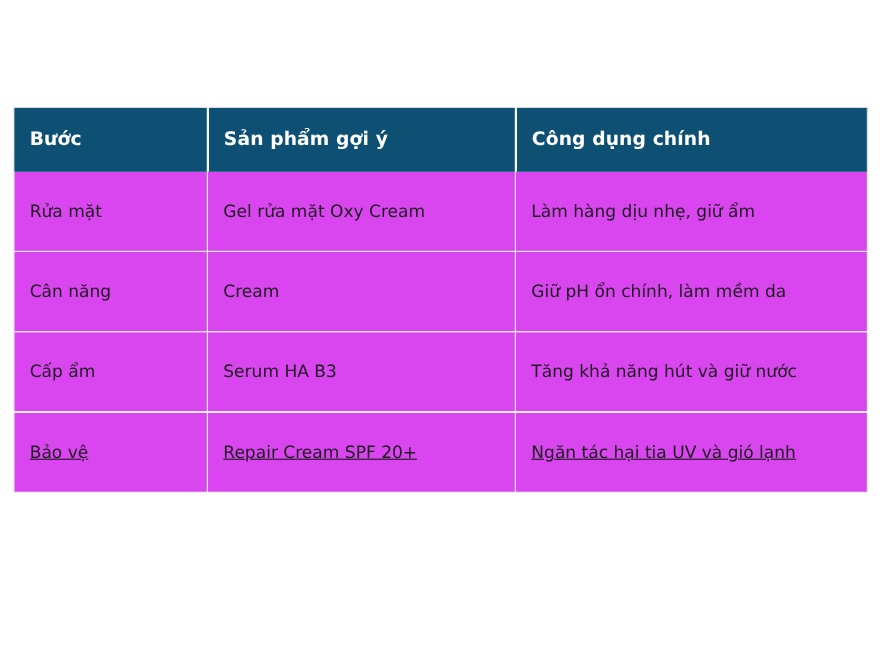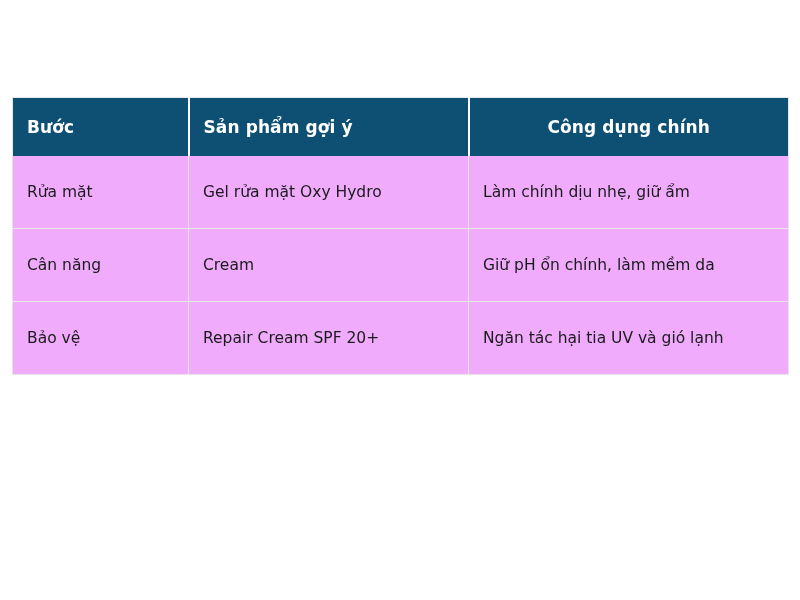--- a/index.html
+++ b/index.html
@@ -55,43 +55,43 @@
     letter-spacing: 0.1px;
     padding: 17px 14px 17px 14px;
     height: 58px;
     box-sizing: border-box;
     border-right: 2px solid #ffffff;
     vertical-align: middle;
     white-space: nowrap;
   }
   thead th:last-child {
     border-right: none;
-    text-align: center;
   }
 
   tbody td {
     font-size: 15.5px;
     color: #1b1b1b;
     text-align: left;
     vertical-align: middle;
     padding: 0 14px;
     height: 73px;
     box-sizing: border-box;
     border-right: 1px solid #e8e8e8;
     border-bottom: 1px solid #e8e8e8;
-    background: #f0abfc;
+    background: #d946ef;
     white-space: nowrap;
     overflow: hidden;
     text-overflow: ellipsis;
   }
   tbody td:last-child {
     border-right: none;
   }
   tbody tr:last-child td {
     border-bottom: none;
+    text-decoration: underline;
   }
 </style>
 </head>
 <body>
 
 <div class="page">
 
   <div class="table-wrap">
     <table class="routine-table">
       <colgroup>
@@ -104,27 +104,32 @@
         <tr class="header-row">
           <th>Bước</th>
           <th>Sản phẩm gợi ý</th>
           <th>Công dụng chính</th>
         </tr>
       </thead>
 
       <tbody>
         <tr>
           <td>Rửa mặt</td>
-          <td>Gel rửa mặt Oxy Hydro</td>
-          <td>Làm chính dịu nhẹ, giữ ẩm</td>
+          <td>Gel rửa mặt Oxy Cream</td>
+          <td>Làm hàng dịu nhẹ, giữ ẩm</td>
         </tr>
         <tr>
           <td>Cân năng</td>
           <td>Cream</td>
           <td>Giữ pH ổn chính, làm mềm da</td>
+        </tr>
+        <tr>
+          <td>Cấp ẩm</td>
+          <td>Serum HA B3</td>
+          <td>Tăng khả năng hút và giữ nước</td>
         </tr>
         <tr>
           <td>Bảo vệ</td>
           <td>Repair Cream SPF 20+</td>
           <td>Ngăn tác hại tia UV và gió lạnh</td>
         </tr>
       </tbody>
     </table>
   </div>
 

